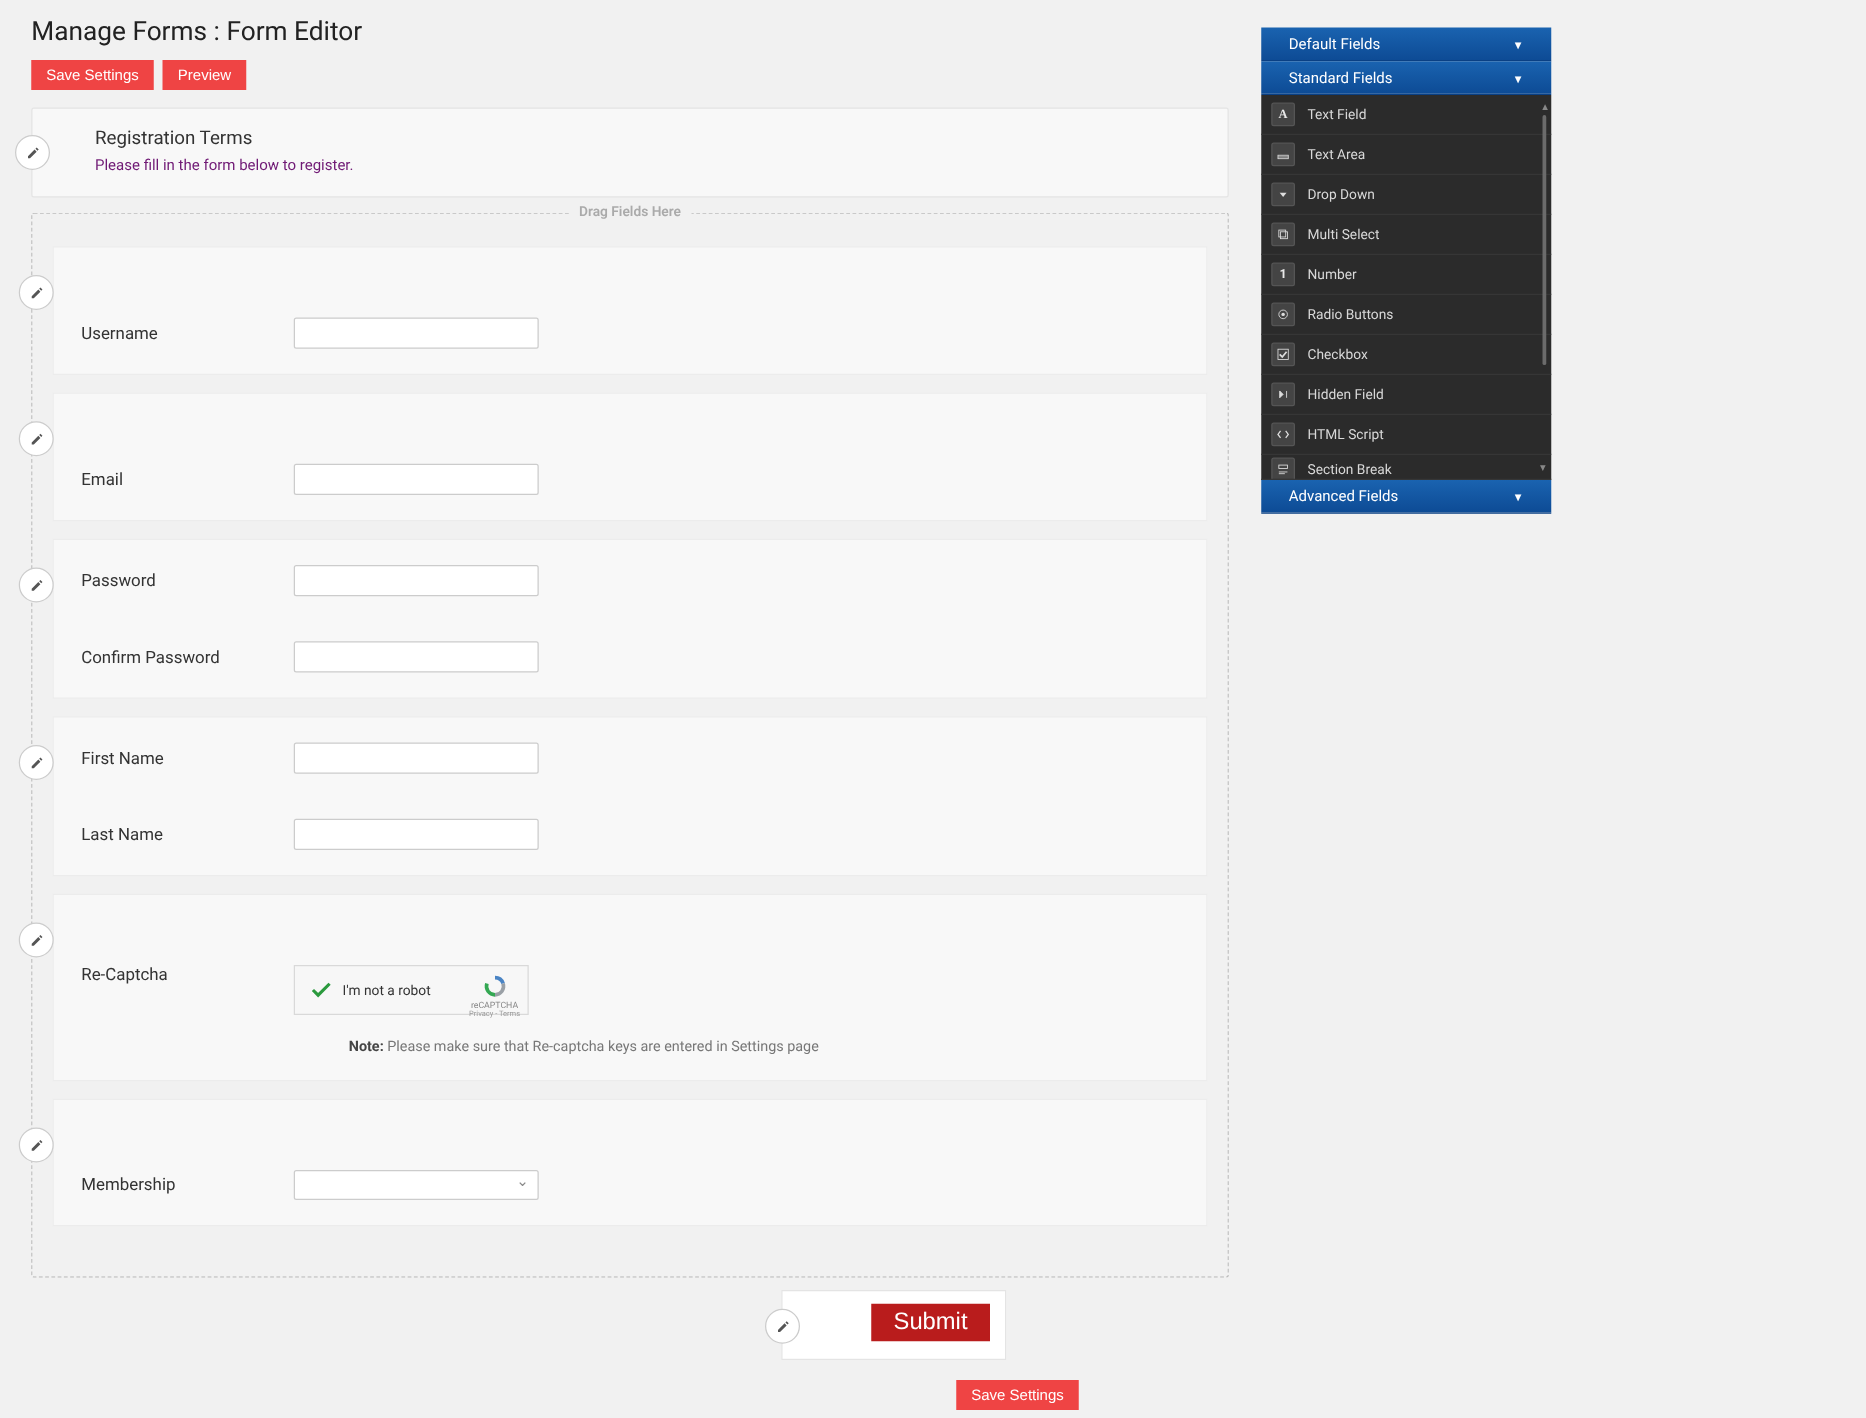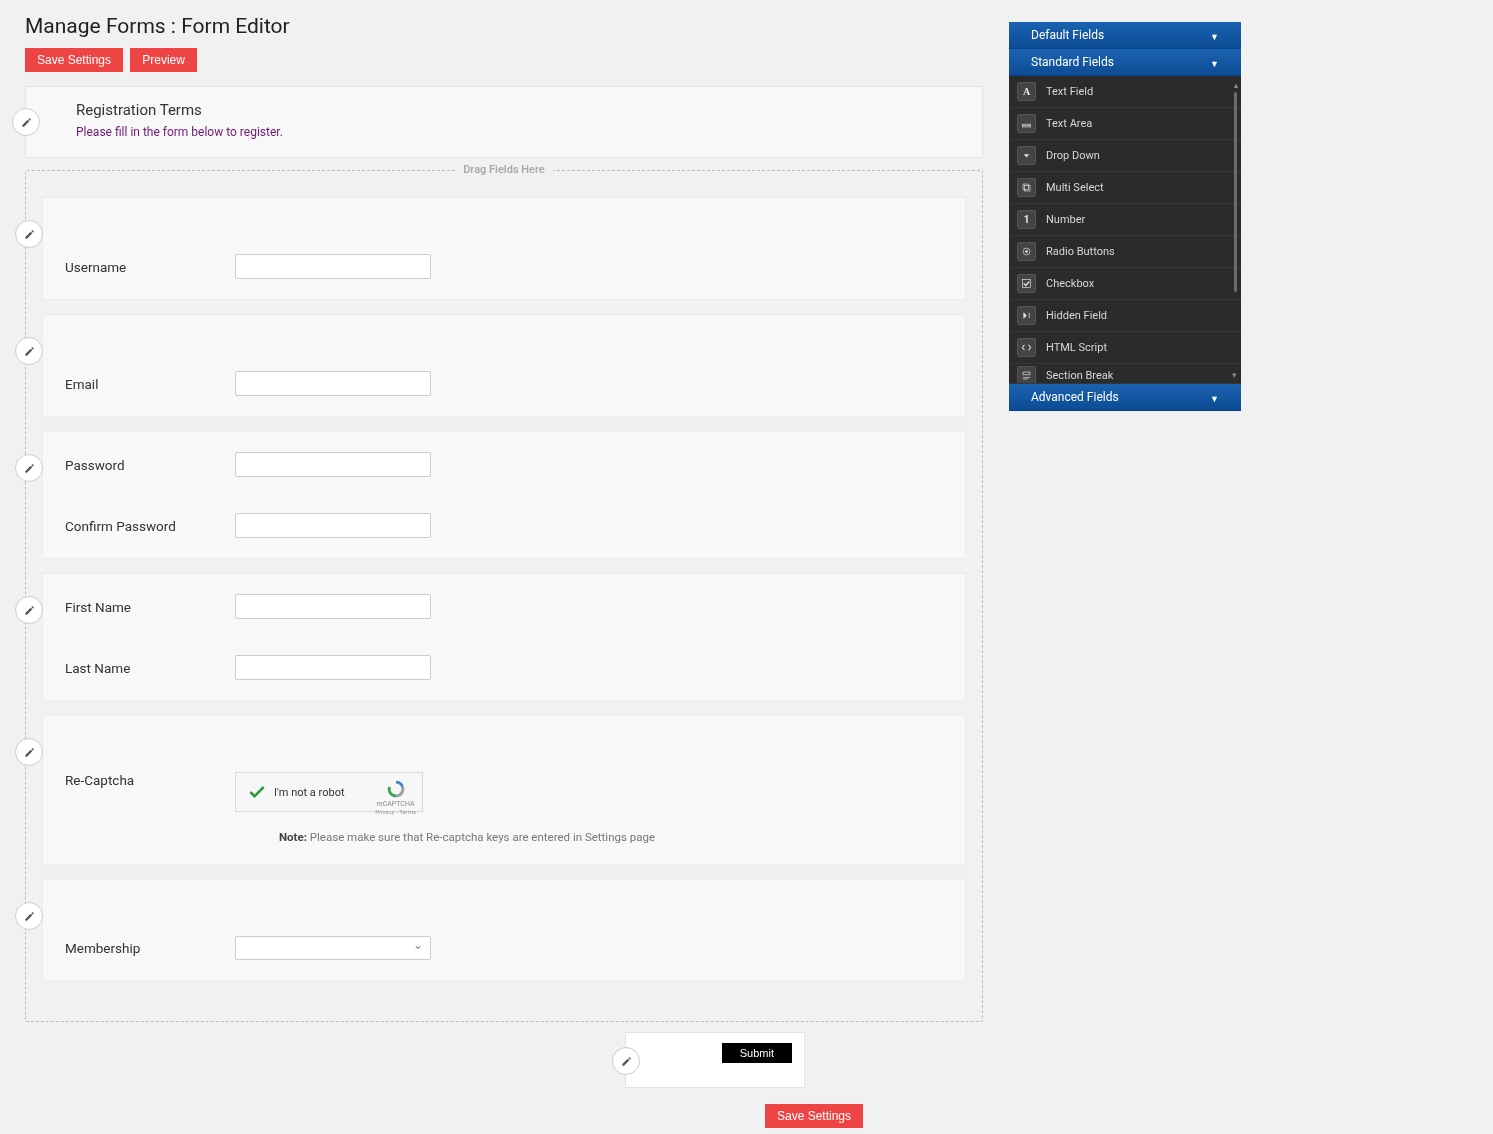--- a/index.html
+++ b/index.html
@@ -29,25 +29,25 @@
   display: inline-block;
   background: #ef4444;
   color: #fff;
   border: none;
   padding: 5px 12px;
   font-size: 12px;
   cursor: pointer;
   margin-right: 4px;
 }
 .btn-dark {
-  background: #000000;
+  background: #b91c1c;
   color: #fff;
   padding: 4px 18px;
   border: none;
-  font-size: 11px;
+  font-size: 19px;
 }
 .header-block {
   background: #f8f8f8;
   border: 1px solid #e4e4e4;
   padding: 14px 22px 18px 50px;
   position: relative;
   border-radius: 2px;
 }
 .header-block h2 {
   font-size: 15px;

